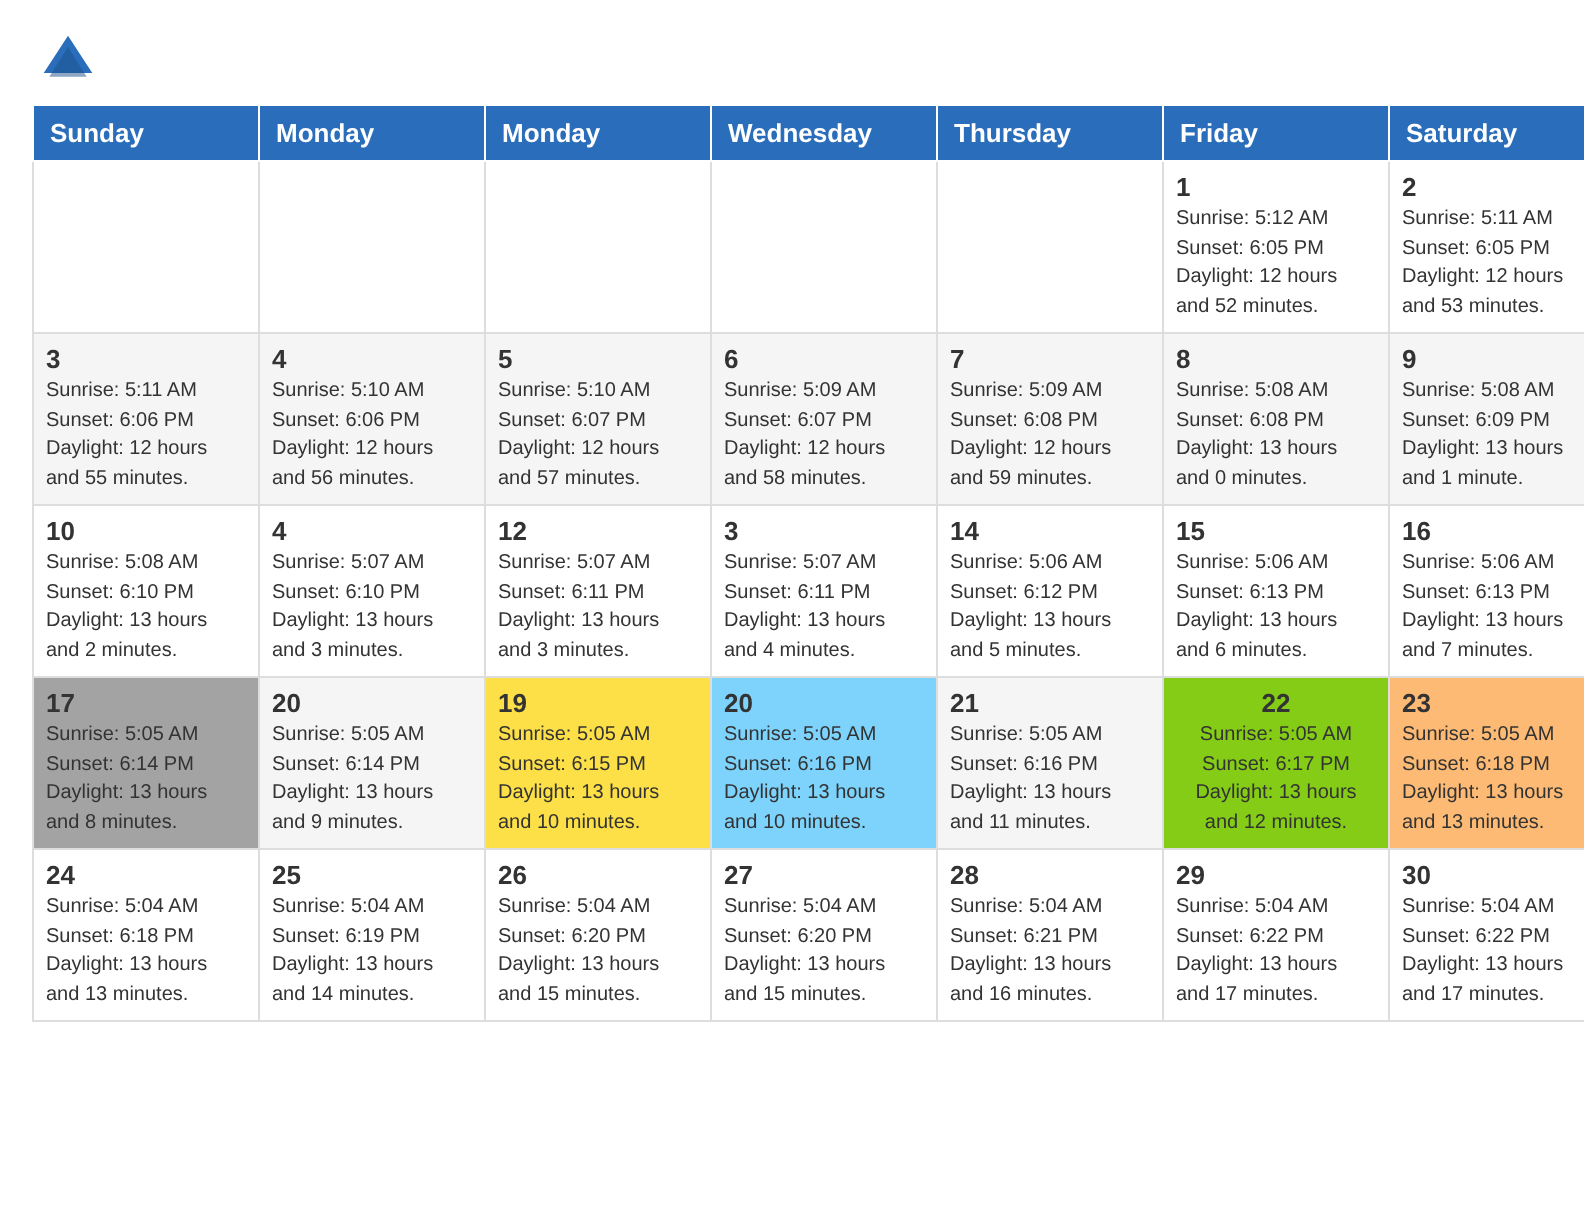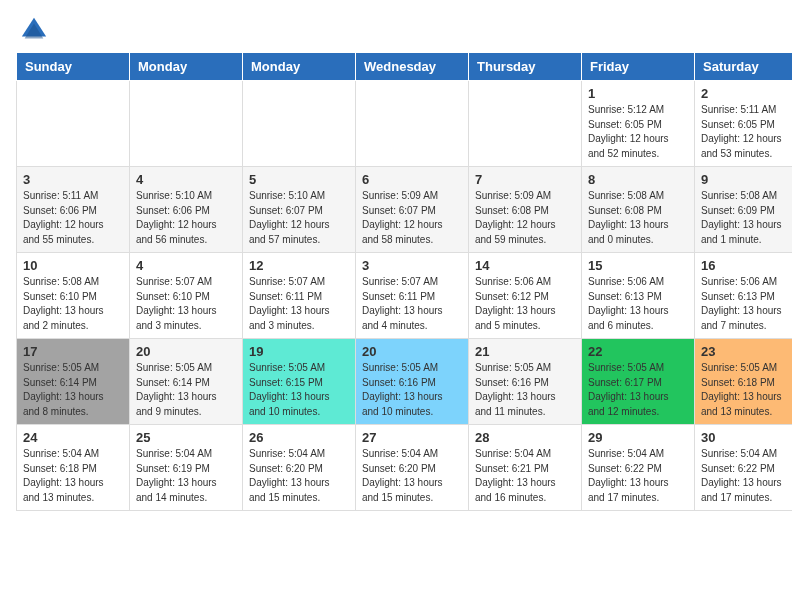--- a/index.html
+++ b/index.html
@@ -189,42 +189,42 @@
 Daylight: 13 hours
 and 8 minutes.</div>
         </td>
         <td style="background: rgb(245, 245, 245);">
           <span class="day-num">20</span>
           <div class="day-info" style="white-space: pre-line;">Sunrise: 5:05 AM
 Sunset: 6:14 PM
 Daylight: 13 hours
 and 9 minutes.</div>
         </td>
-        <td style="background: #5eead4;">
+        <td style="background: #fde047;">
           <span class="day-num">19</span>
           <div class="day-info" style="white-space: pre-line;">Sunrise: 5:05 AM
 Sunset: 6:15 PM
 Daylight: 13 hours
 and 10 minutes.</div>
         </td>
         <td style="background: #7dd3fc;">
           <span class="day-num">20</span>
           <div class="day-info" style="white-space: pre-line;">Sunrise: 5:05 AM
 Sunset: 6:16 PM
 Daylight: 13 hours
 and 10 minutes.</div>
         </td>
         <td style="background: rgb(245, 245, 245);">
           <span class="day-num">21</span>
           <div class="day-info" style="white-space: pre-line;">Sunrise: 5:05 AM
 Sunset: 6:16 PM
 Daylight: 13 hours
 and 11 minutes.</div>
         </td>
-        <td style="background: #22c55e;">
+        <td style="background: #84cc16; text-align: center;">
           <span class="day-num">22</span>
           <div class="day-info" style="white-space: pre-line;">Sunrise: 5:05 AM
 Sunset: 6:17 PM
 Daylight: 13 hours
 and 12 minutes.</div>
         </td>
         <td style="background: #fdba74;">
           <span class="day-num">23</span>
           <div class="day-info" style="white-space: pre-line;">Sunrise: 5:05 AM
 Sunset: 6:18 PM

